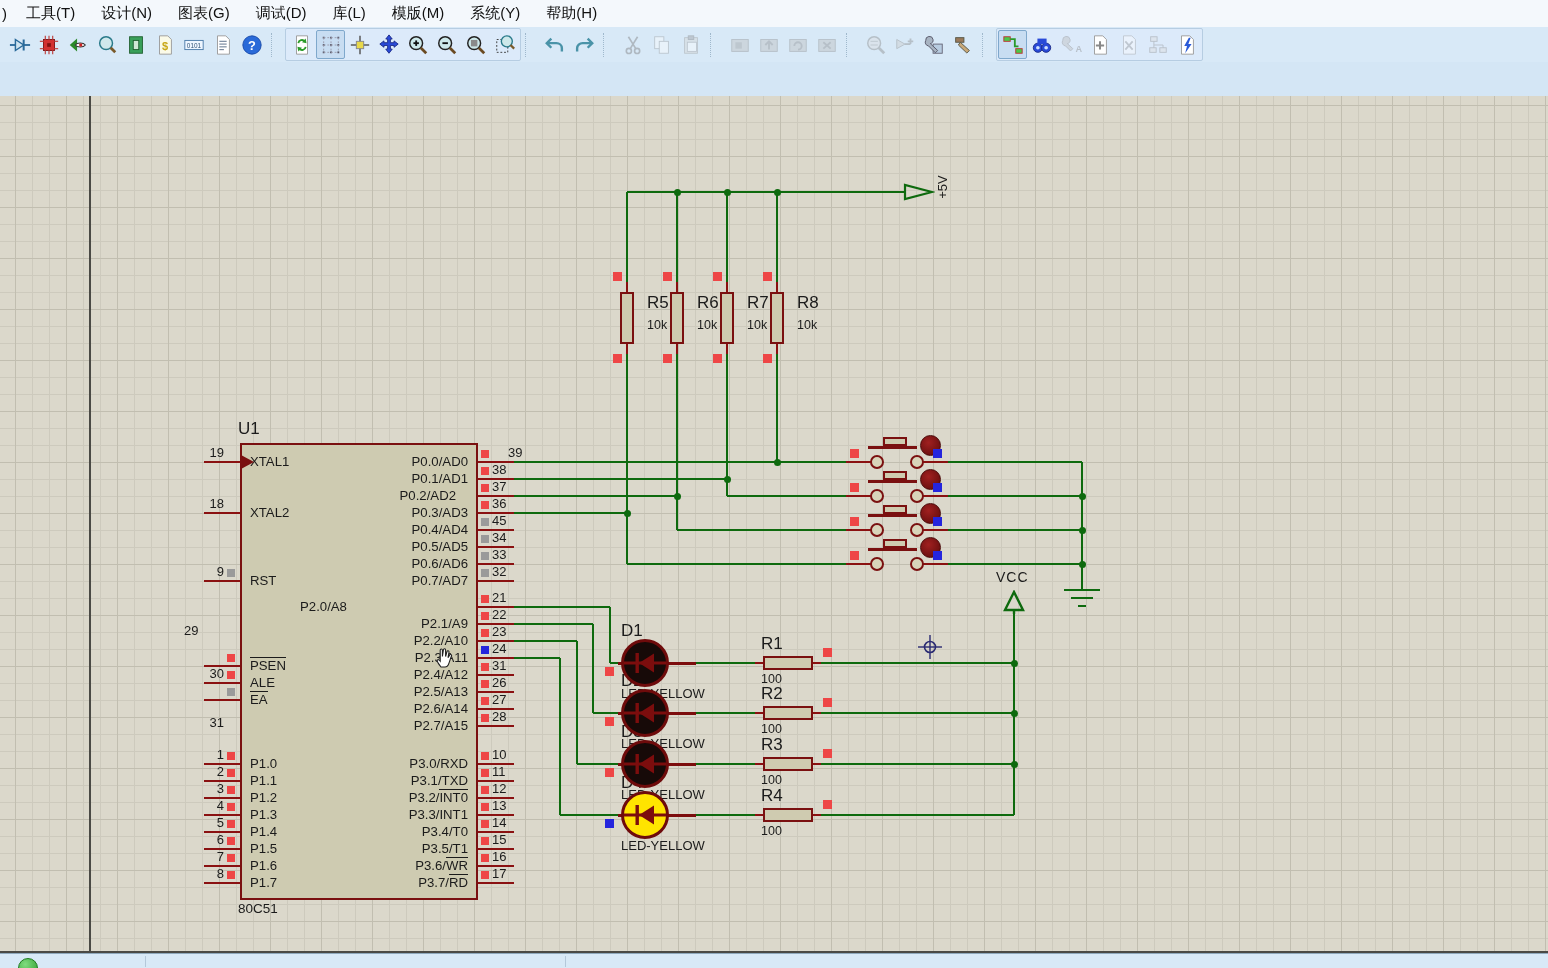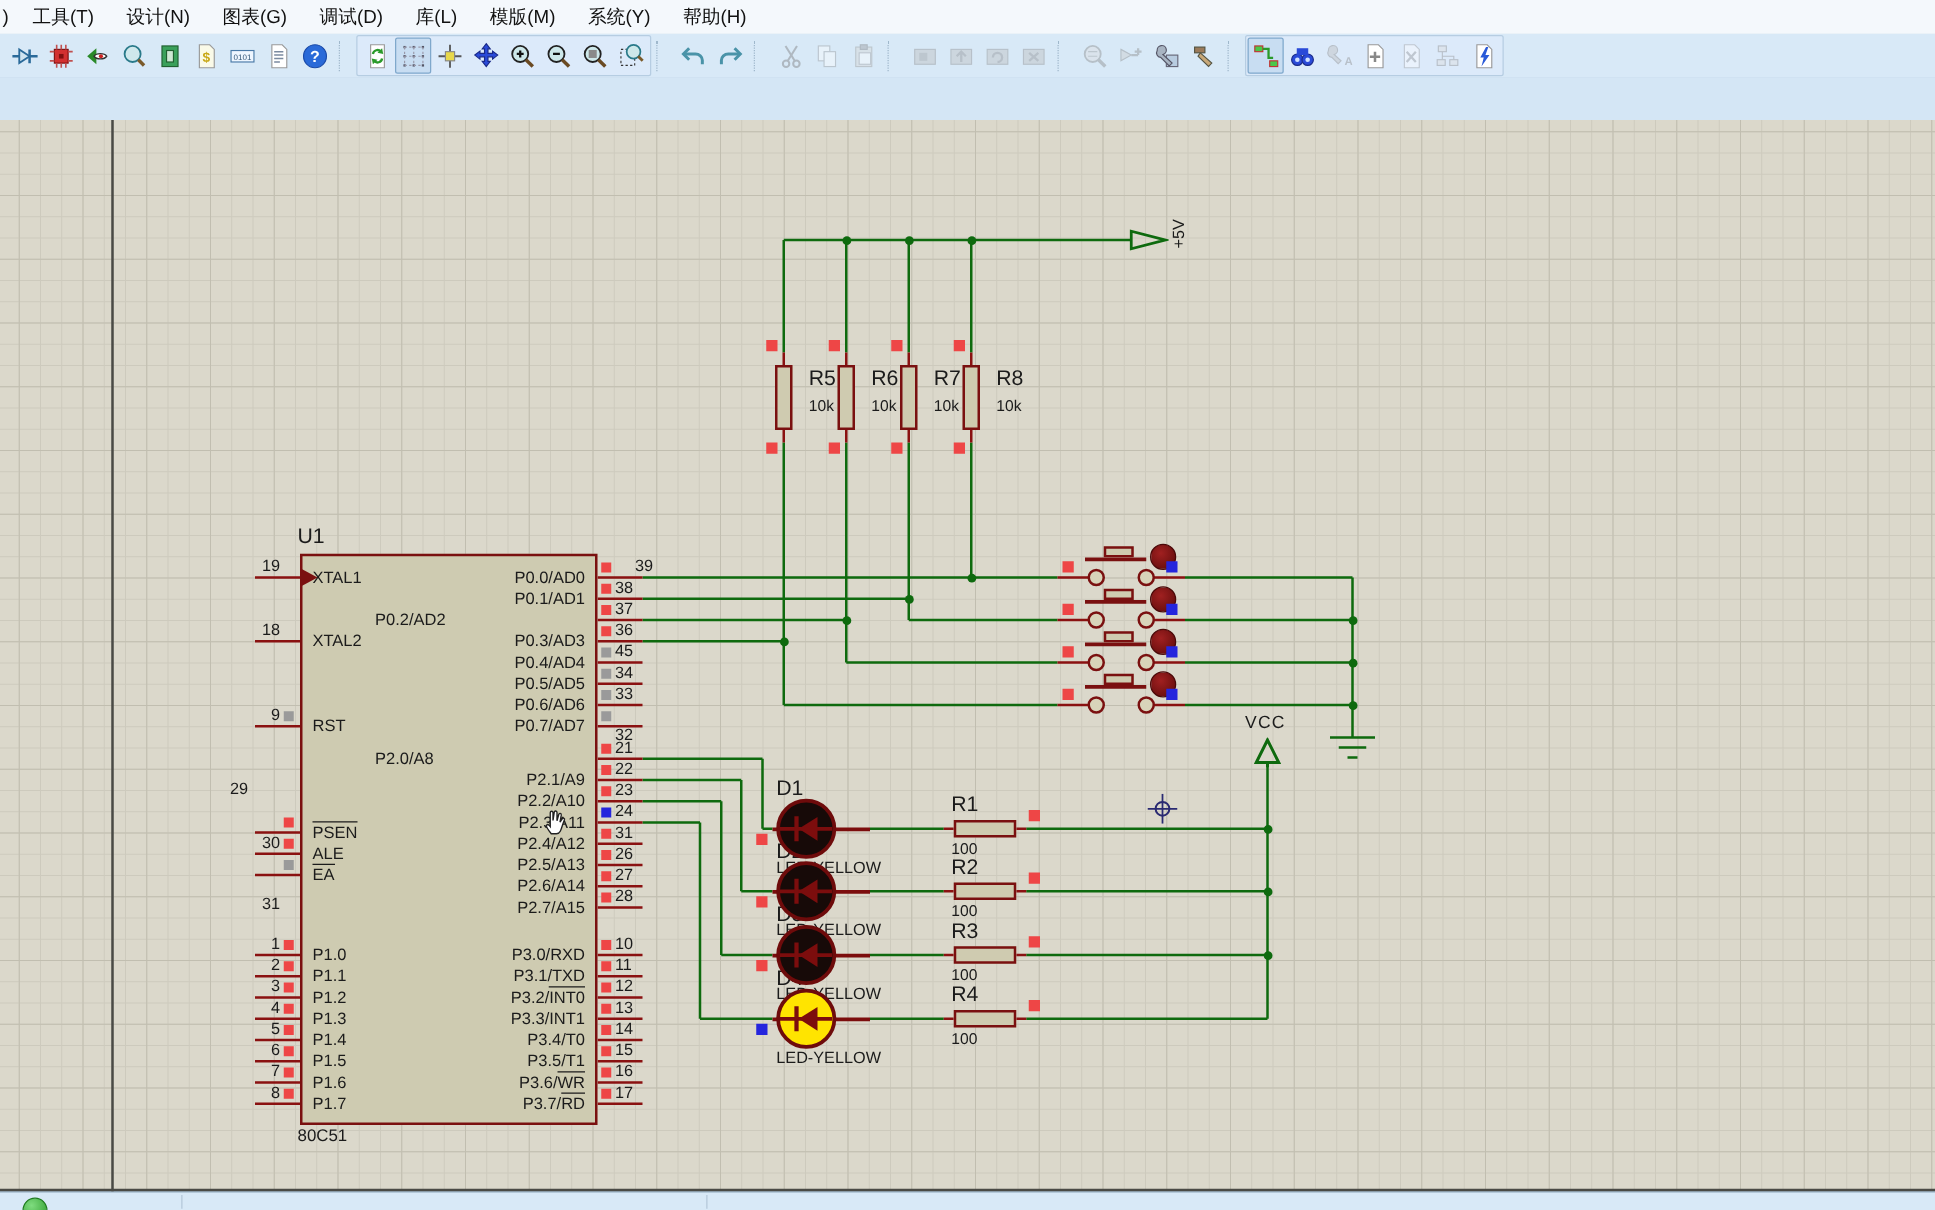--- a/index.html
+++ b/index.html
@@ -629,40 +629,40 @@
       <div style="position: absolute; left: 478px; top: 365px; width: 36px; height: 2px; background: rgb(138, 17, 17);"></div>
       <div class="lbl pinnum" style="left: 492px; top: 350px; margin-left: 16px;">39</div>
       <div class="lbl pinname" style="left: 300px; top: 358px; width: 168px; text-align: right; z-index: 3;">P0.0/AD0</div>
       <div style="position: absolute; width: 8px; height: 8px; left: 481px; top: 354px; background: rgb(238, 70, 70); z-index: 7;"></div>
       <div style="position: absolute; left: 478px; top: 382px; width: 36px; height: 2px; background: rgb(138, 17, 17);"></div>
       <div class="lbl pinnum" style="left: 492px; top: 367px;">38</div>
       <div class="lbl pinname" style="left: 300px; top: 375px; width: 168px; text-align: right; z-index: 3;">P0.1/AD1</div>
       <div style="position: absolute; width: 8px; height: 8px; left: 481px; top: 371px; background: rgb(238, 70, 70); z-index: 7;"></div>
       <div style="position: absolute; left: 478px; top: 399px; width: 36px; height: 2px; background: rgb(138, 17, 17);"></div>
       <div class="lbl pinnum" style="left: 492px; top: 384px;">37</div>
-      <div class="lbl pinname" style="left: 300px; top: 392px; width: 168px; text-align: left; z-index: 3;">P0.2/AD2</div>
+      <div class="lbl pinname" style="left: 288px; top: 392px; width: 168px; text-align: right; z-index: 3;">P0.2/AD2</div>
       <div style="position: absolute; width: 8px; height: 8px; left: 481px; top: 388px; background: rgb(238, 70, 70); z-index: 7;"></div>
       <div style="position: absolute; left: 478px; top: 416px; width: 36px; height: 2px; background: rgb(138, 17, 17);"></div>
       <div class="lbl pinnum" style="left: 492px; top: 401px;">36</div>
       <div class="lbl pinname" style="left: 300px; top: 409px; width: 168px; text-align: right; z-index: 3;">P0.3/AD3</div>
       <div style="position: absolute; width: 8px; height: 8px; left: 481px; top: 405px; background: rgb(238, 70, 70); z-index: 7;"></div>
       <div style="position: absolute; left: 478px; top: 433px; width: 36px; height: 2px; background: rgb(138, 17, 17);"></div>
       <div class="lbl pinnum" style="left: 492px; top: 418px;">45</div>
       <div class="lbl pinname" style="left: 300px; top: 426px; width: 168px; text-align: right; z-index: 3;">P0.4/AD4</div>
       <div style="position: absolute; width: 8px; height: 8px; left: 481px; top: 422px; background: rgb(154, 154, 154); z-index: 7;"></div>
       <div style="position: absolute; left: 478px; top: 450px; width: 36px; height: 2px; background: rgb(138, 17, 17);"></div>
       <div class="lbl pinnum" style="left: 492px; top: 435px;">34</div>
       <div class="lbl pinname" style="left: 300px; top: 443px; width: 168px; text-align: right; z-index: 3;">P0.5/AD5</div>
       <div style="position: absolute; width: 8px; height: 8px; left: 481px; top: 439px; background: rgb(154, 154, 154); z-index: 7;"></div>
       <div style="position: absolute; left: 478px; top: 467px; width: 36px; height: 2px; background: rgb(138, 17, 17);"></div>
       <div class="lbl pinnum" style="left: 492px; top: 452px;">33</div>
       <div class="lbl pinname" style="left: 300px; top: 460px; width: 168px; text-align: right; z-index: 3;">P0.6/AD6</div>
       <div style="position: absolute; width: 8px; height: 8px; left: 481px; top: 456px; background: rgb(154, 154, 154); z-index: 7;"></div>
       <div style="position: absolute; left: 478px; top: 484px; width: 36px; height: 2px; background: rgb(138, 17, 17);"></div>
-      <div class="lbl pinnum" style="left: 492px; top: 469px; margin-top: 16px;">32</div>
+      <div class="lbl pinnum" style="left: 492px; top: 469px;">32</div>
       <div class="lbl pinname" style="left: 300px; top: 477px; width: 168px; text-align: right; z-index: 3;">P0.7/AD7</div>
       <div style="position: absolute; width: 8px; height: 8px; left: 481px; top: 473px; background: rgb(154, 154, 154); z-index: 7;"></div>
       <div style="position: absolute; left: 478px; top: 510px; width: 36px; height: 2px; background: rgb(138, 17, 17);"></div>
       <div class="lbl pinnum" style="left: 492px; top: 495px;">21</div>
       <div class="lbl pinname" style="left: 300px; top: 503px; width: 168px; text-align: left; z-index: 3;">P2.0/A8</div>
       <div style="position: absolute; width: 8px; height: 8px; left: 481px; top: 499px; background: rgb(238, 70, 70); z-index: 7;"></div>
       <div style="position: absolute; left: 478px; top: 527px; width: 36px; height: 2px; background: rgb(138, 17, 17);"></div>
       <div class="lbl pinnum" style="left: 492px; top: 512px;">22</div>
       <div class="lbl pinname" style="left: 300px; top: 520px; width: 168px; text-align: right; z-index: 3;">P2.1/A9</div>
       <div style="position: absolute; width: 8px; height: 8px; left: 481px; top: 516px; background: rgb(238, 70, 70); z-index: 7;"></div>

